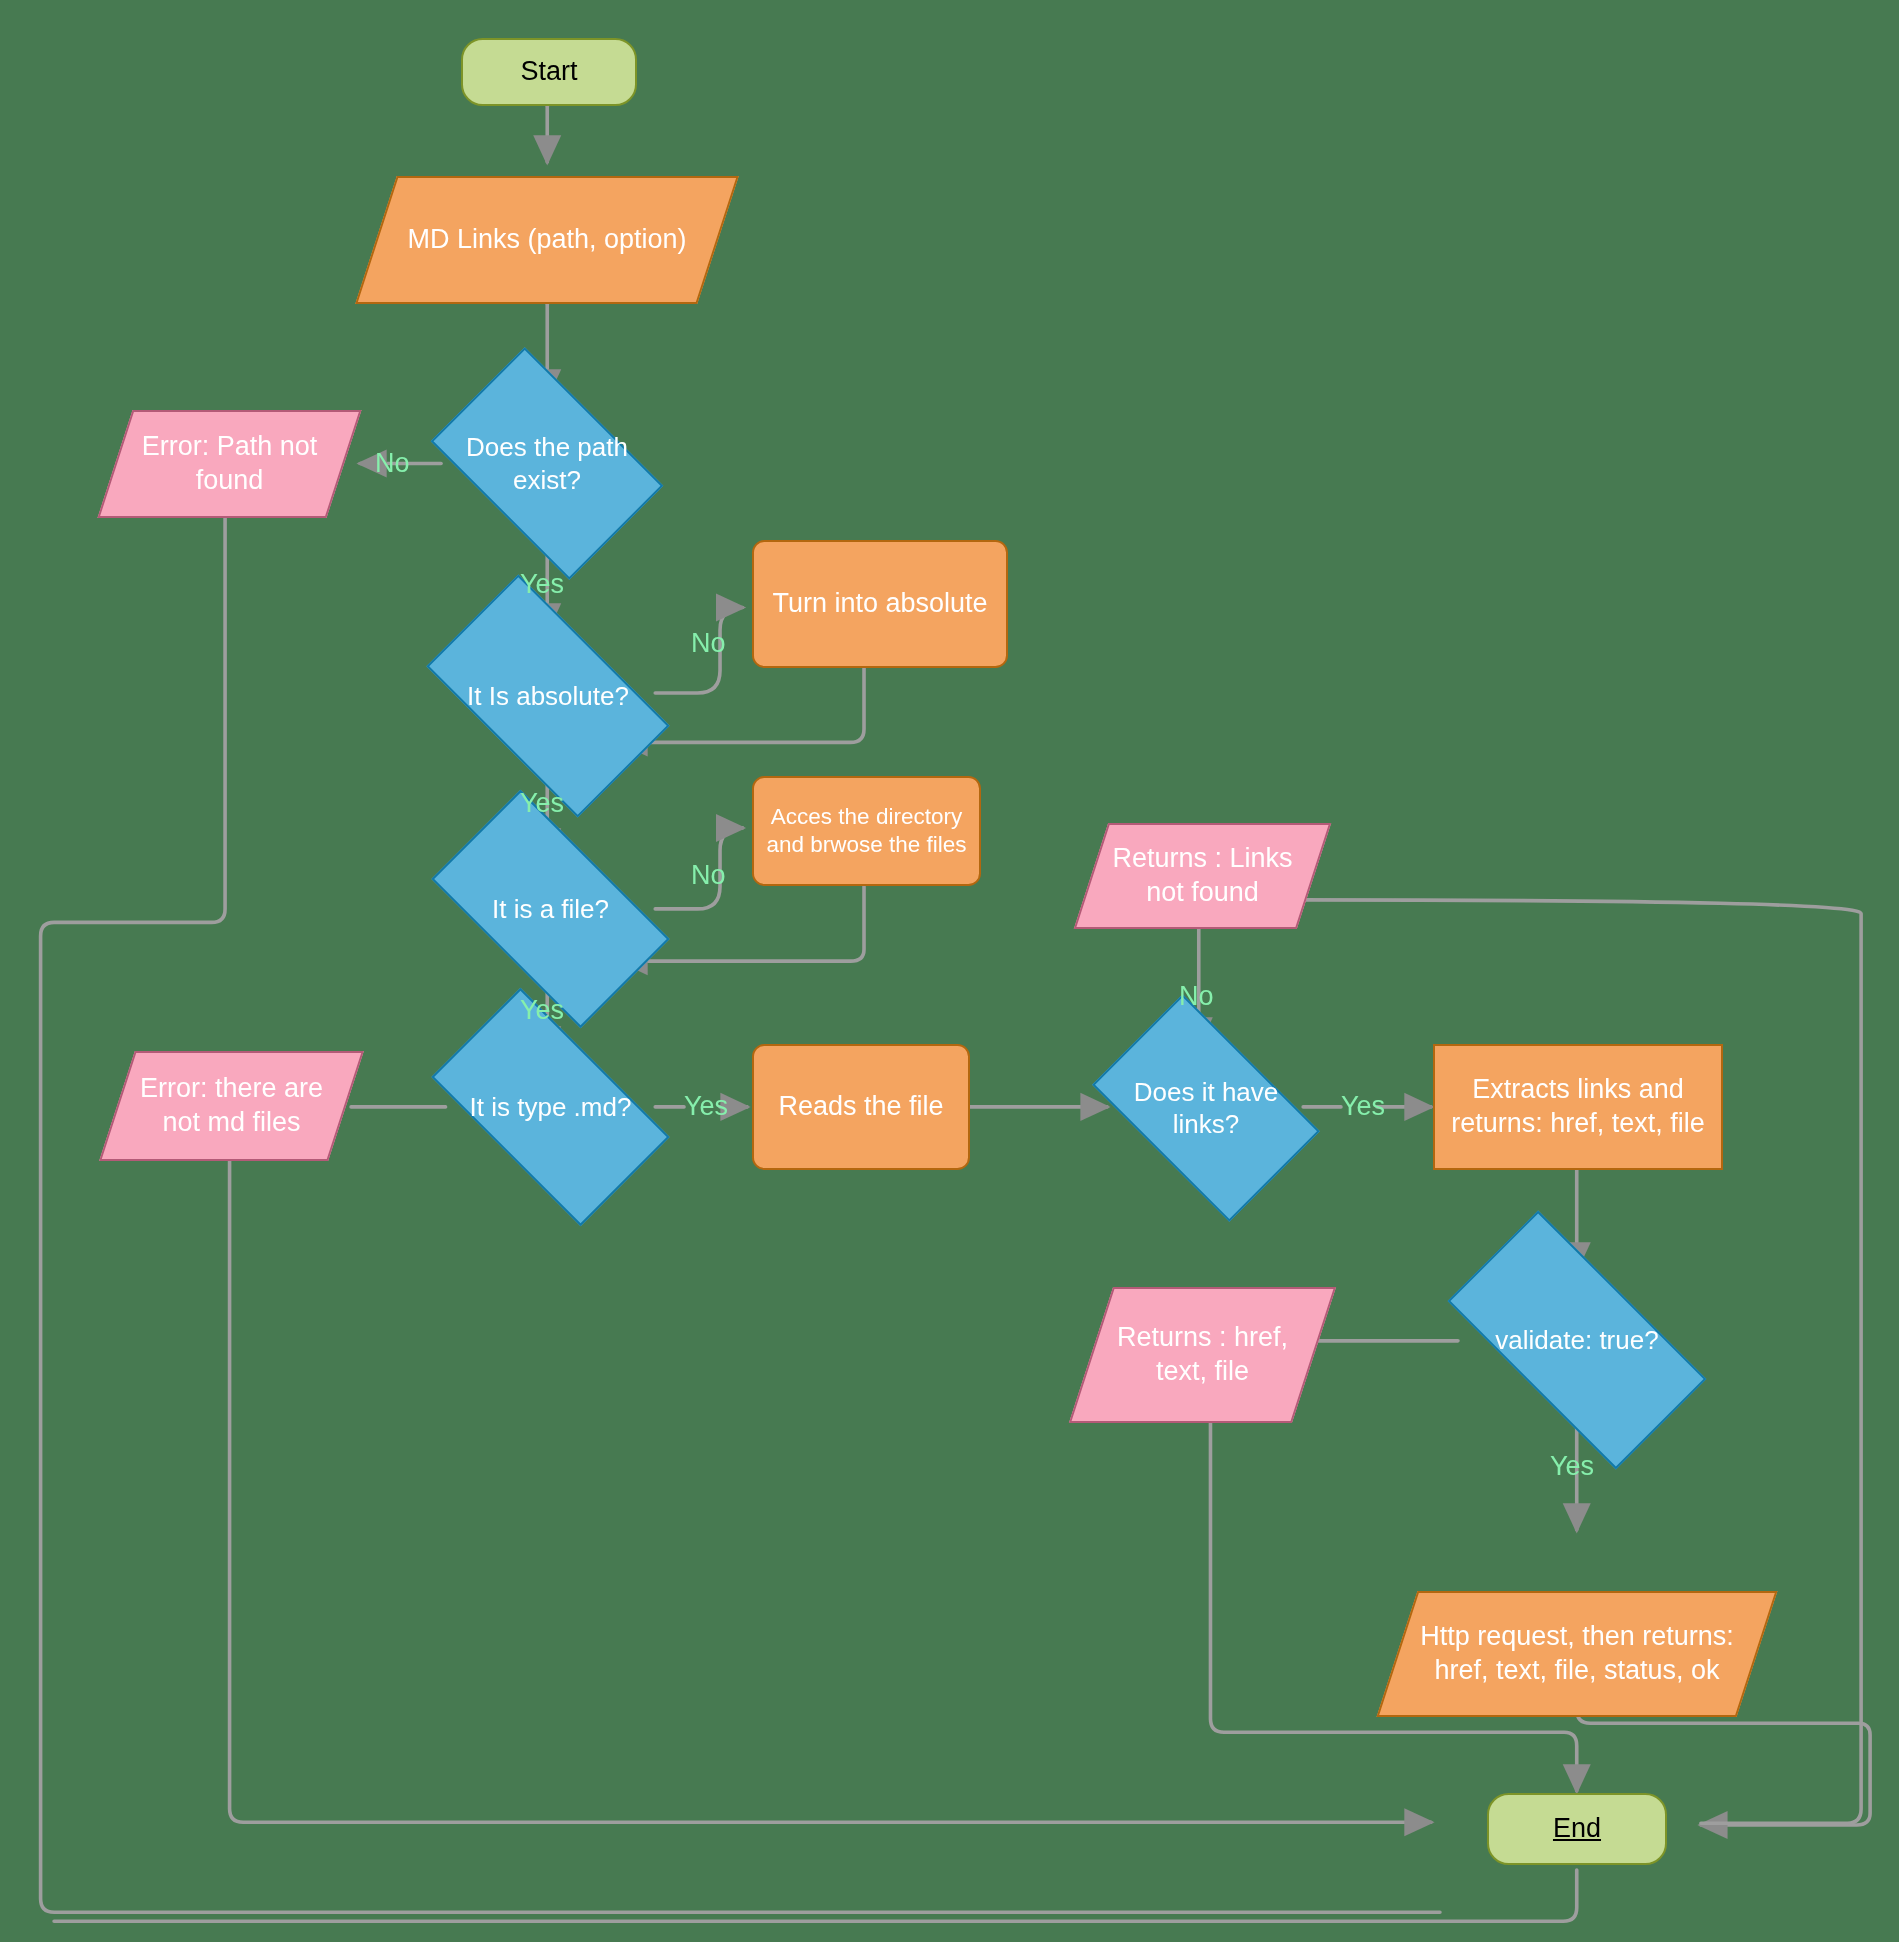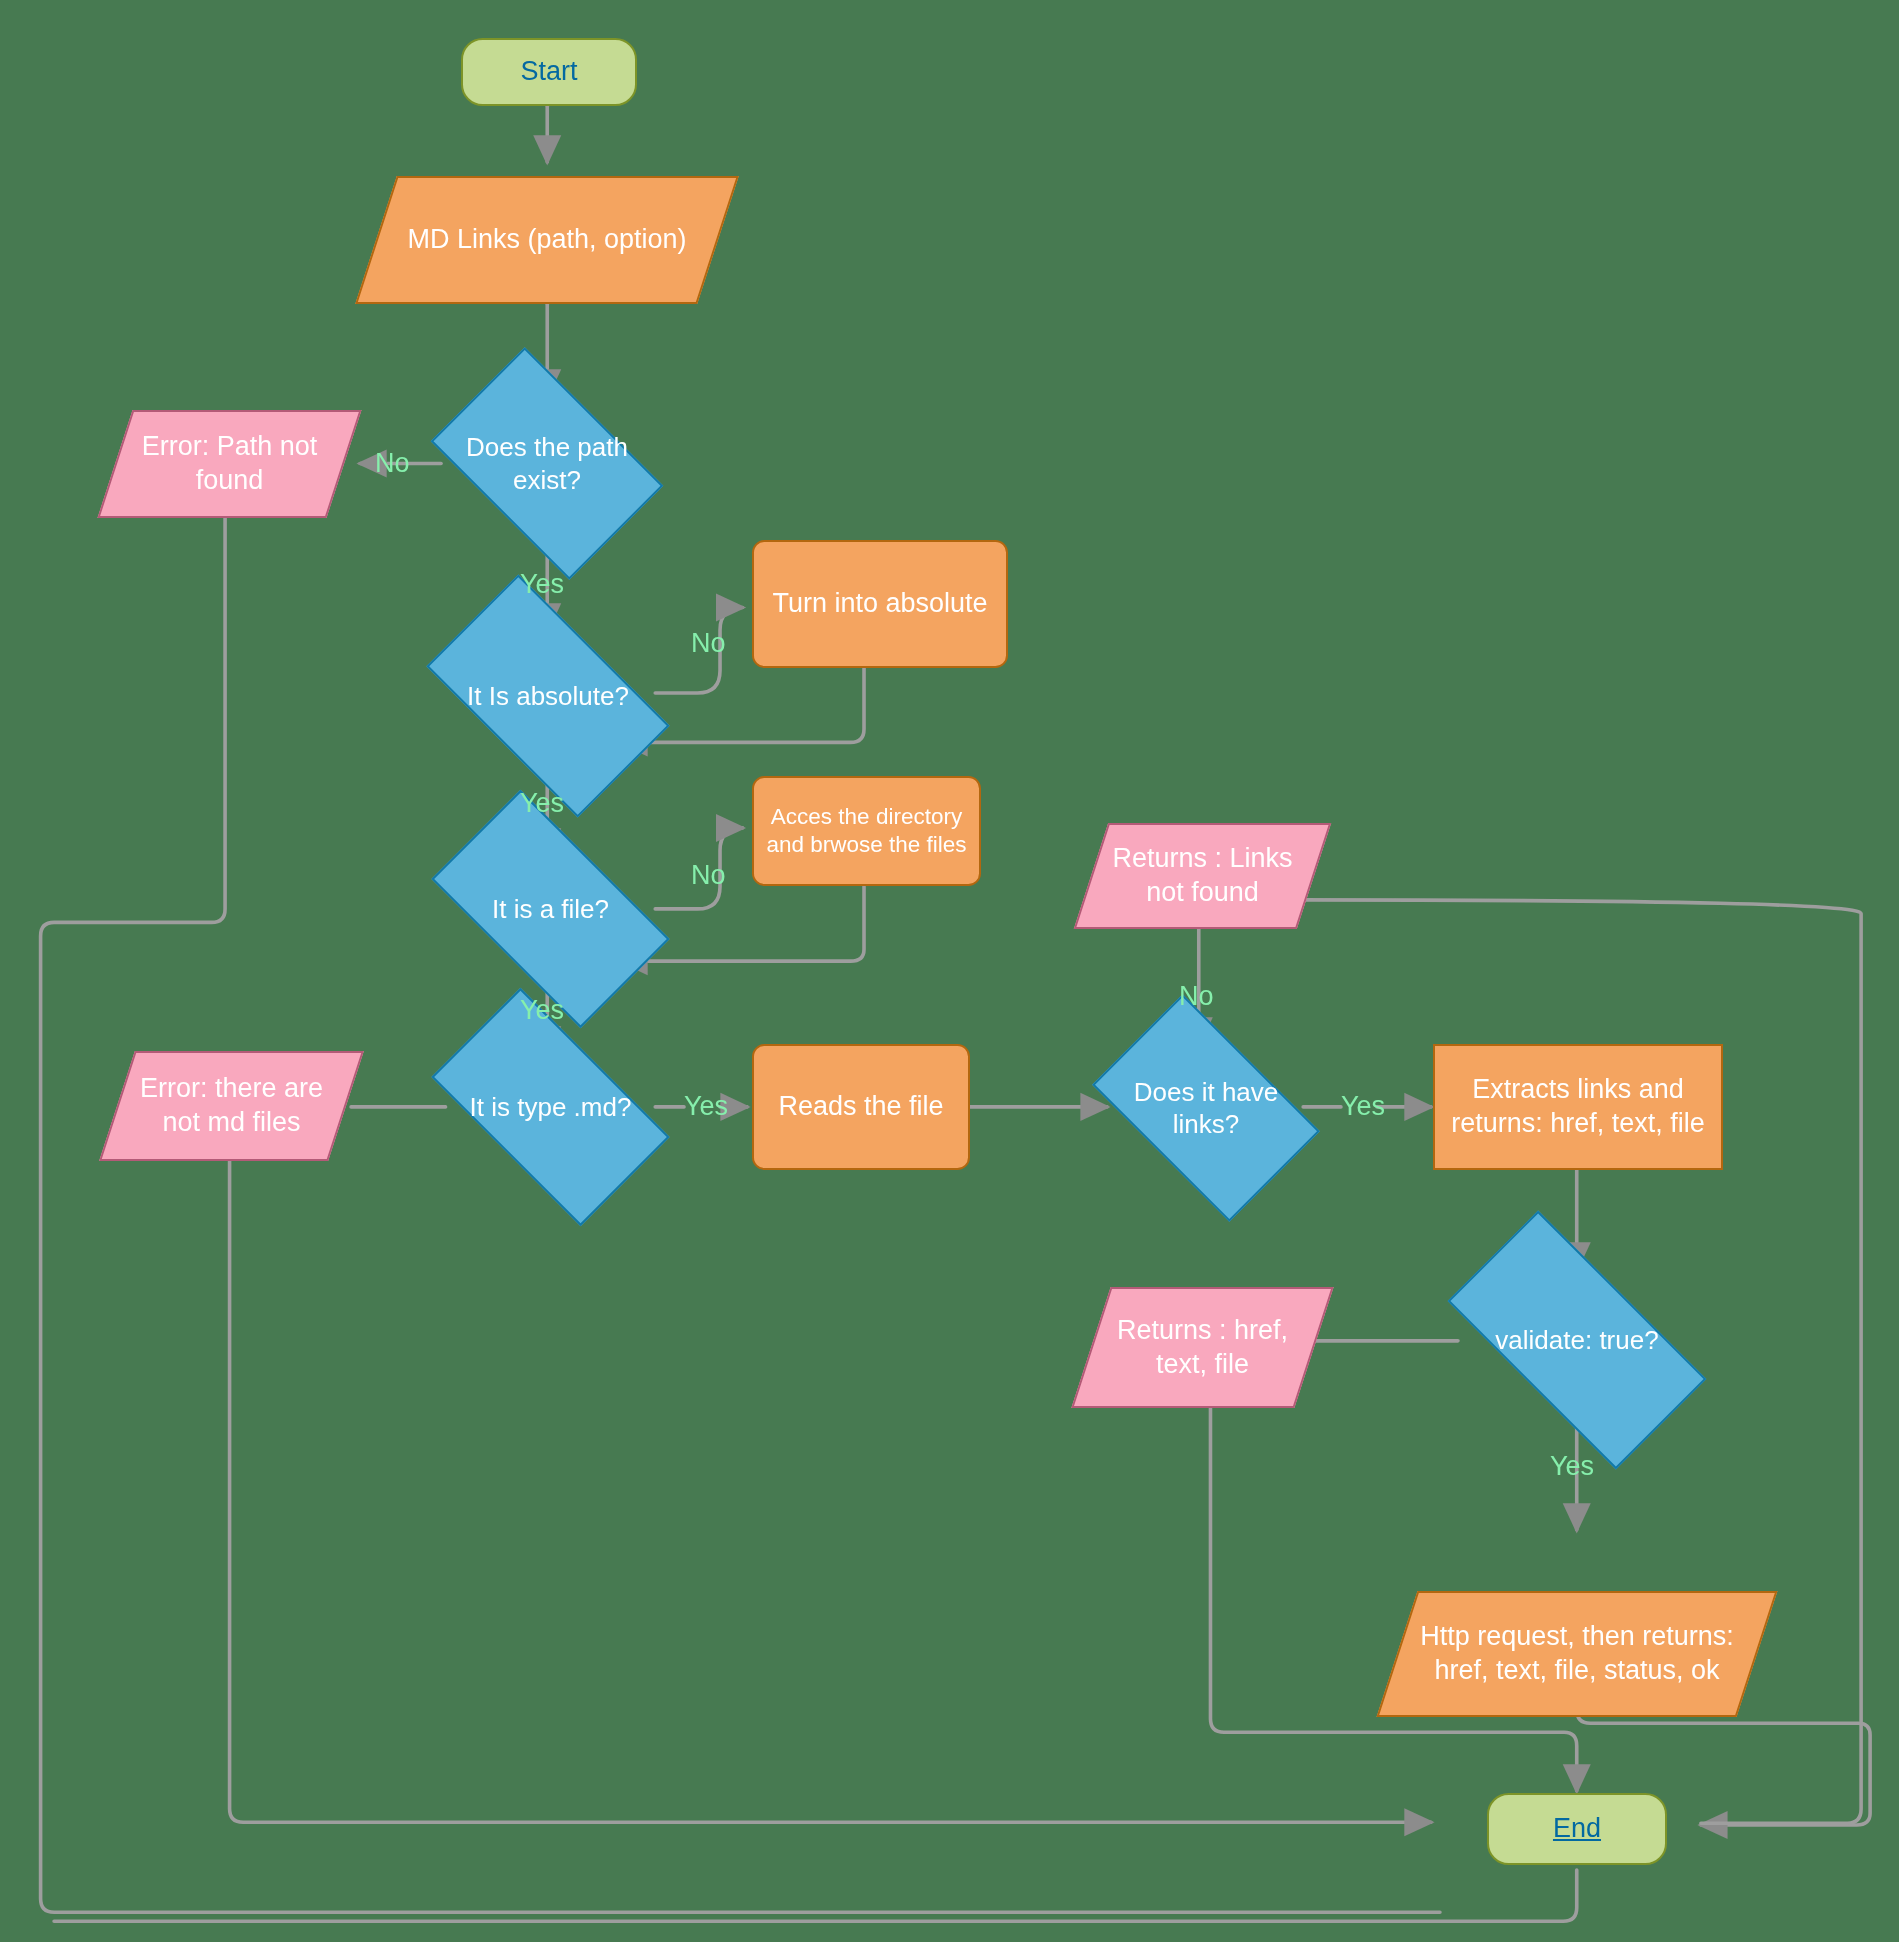--- a/index.html
+++ b/index.html
@@ -10,21 +10,21 @@
     overflow:hidden;
     position:relative;
   }
   #canvas{position:absolute;left:0;top:0;width:1899px;height:1942px;}
   svg.edges{position:absolute;left:0;top:0;width:1899px;height:1942px;pointer-events:none;}
 
   .node{position:absolute;box-sizing:border-box;display:flex;align-items:center;justify-content:center;text-align:center;color:#ffffff;line-height:1.25;}
   .node .lbl{display:block;width:100%;padding:0 9px;box-sizing:border-box;}
 
   
-  .n-term{background:#C5DB93;border:2.7px solid #7D9428;border-radius:21.6px;color:#0369a1;font-size:27px;}
+  .n-term{background:#C5DB93;border:2.7px solid #7D9428;border-radius:21.6px;color:#000000;font-size:27px;}
 
   
   .n-proc{background:#F4A460;border:2.7px solid #B3670F;border-radius:12.6px;font-size:27px;}
 
   
   .n-proc-sq{background:#F4A460;border:2.7px solid #B3670F;border-radius:0;font-size:27px;}
 
   
   .n-dec{background:transparent;font-size:26px;}
   .n-dec .dia{position:absolute;left:0;top:0;width:100%;height:100%;
@@ -168,21 +168,21 @@
 
   <div class="node n-proc-sq" style="left:1433px;top:1044px;width:290px;height:126px;">
     <span class="lbl">Extracts links and returns: href, text, file</span>
   </div>
 
   <div class="node n-dec" style="left:1458px;top:1276px;width:238px;height:128px;">
     <span class="dia"></span>
     <span class="lbl">validate: true?</span>
   </div>
 
-  <div class="node n-io io-pink" style="left:1091px;top:1287px;width:223px;height:121px;">
+  <div class="node n-io io-pink" style="left:1091px;top:1287px;width:223px;height:136px;">
     <span class="skew"></span>
     <span class="lbl">Returns : href, text, file</span>
   </div>
 
   <div class="node n-io io-orange" style="left:1397px;top:1591px;width:360px;height:126px;">
     <span class="skew"></span>
     <span class="lbl">Http request, then returns: href, text, file, status, ok</span>
   </div>
 
   <div class="node n-term" style="left:1487px;top:1793px;width:180px;height:72px;text-decoration:underline;">

